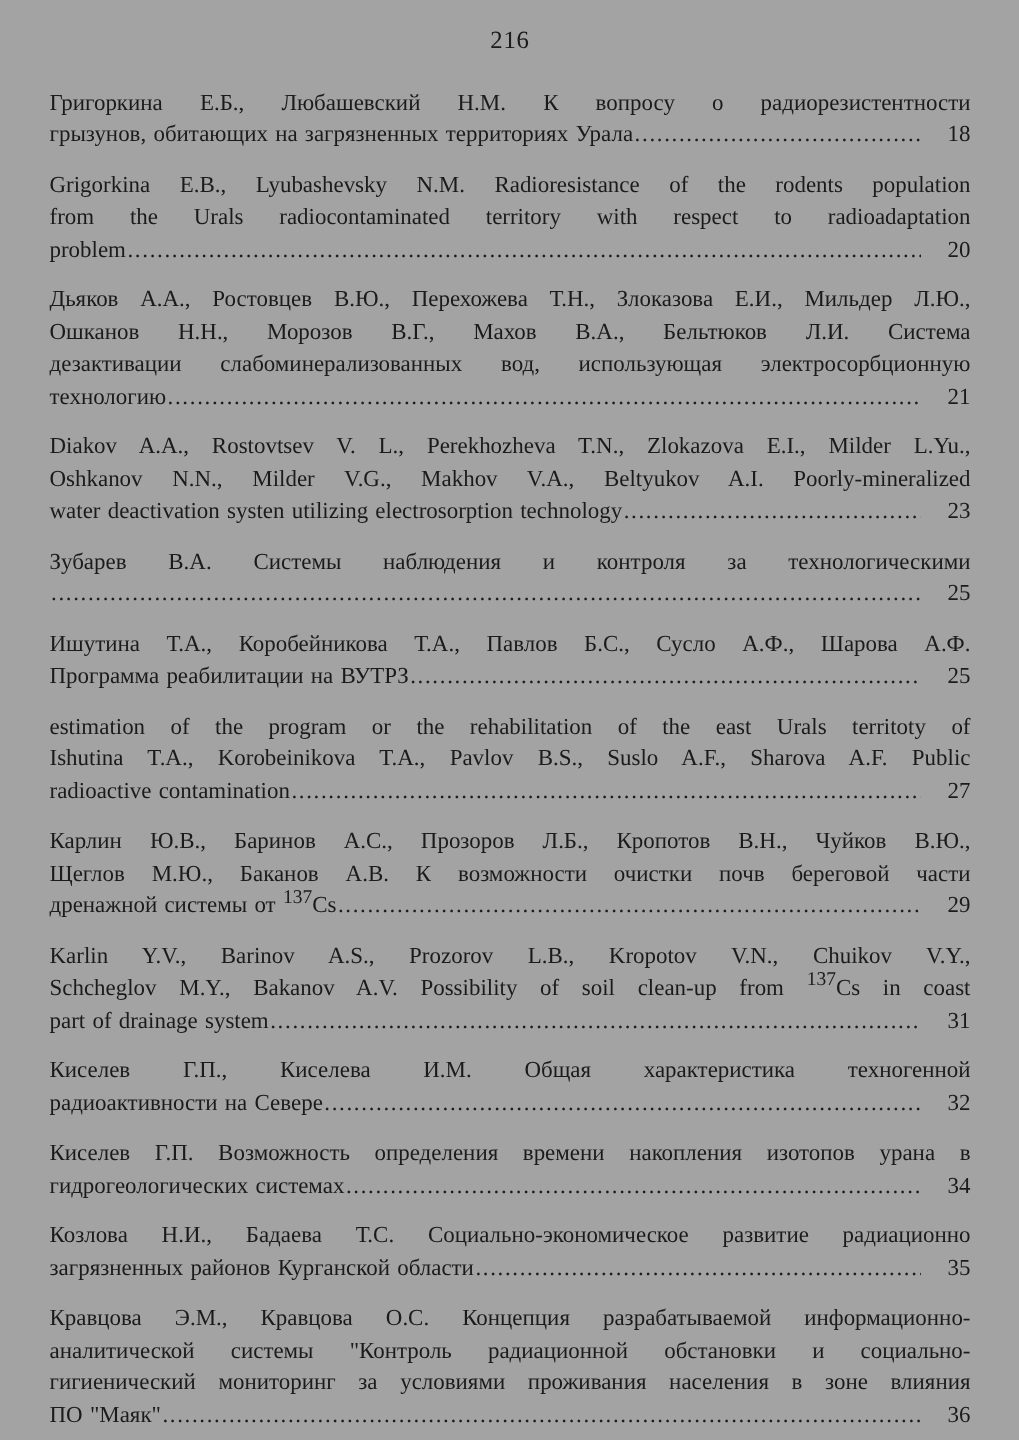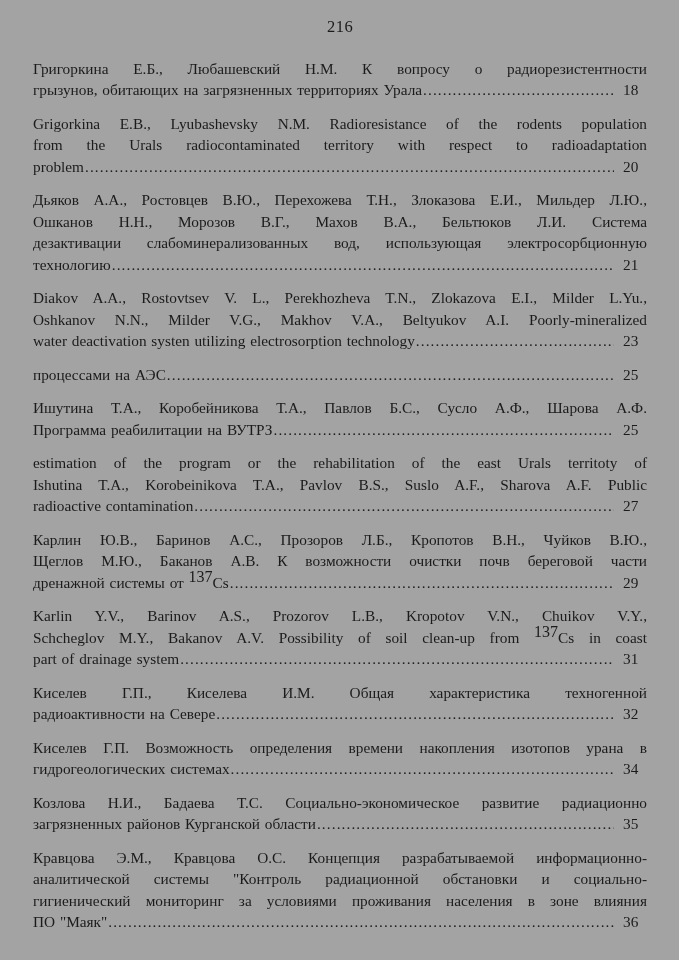--- a/index.html
+++ b/index.html
@@ -48,25 +48,25 @@
     overflow: hidden;
     white-space: nowrap;
     margin-left: 1px;
   }
   .dots::after {
     content: "..........................................................................................................................................................................................................................................................";
     letter-spacing: 1.1px;
   }
   .pg {
     min-width: 24px;
-    text-align: left;
+    text-align: right;
     padding-left: 9px;
   }
   sup {
-    font-size: 16px;
+    font-size: 13px;
     line-height: 0;
     vertical-align: super;
     letter-spacing: 0;
   }
 </style>
 </head>
 <body>
 
 <div class="page">
   <div class="header-num">216</div>
@@ -105,22 +105,22 @@
     <div class="toc-line">Diakov A.A., Rostovtsev V. L., Perekhozheva T.N., Zlokazova E.I., Milder L.Yu.,</div>
         <div class="toc-line">Oshkanov N.N., Milder V.G., Makhov V.A., Beltyukov A.I. Poorly-mineralized</div>
         <div class="toc-lastline">
       <span class="t">water deactivation systen utilizing electrosorption technology</span>
       <span class="dots"></span>
       <span class="pg">23</span>
     </div>
   </div>
 
   <div class="toc-entry">
-        <div class="toc-lastline">
-      <span class="t">процессами на АЭС</span>
+    <div class="toc-line">Зубарев В.А. Системы наблюдения и контроля за технологическими</div>
+        <div class="toc-lastline">
       <span class="dots"></span>
       <span class="pg">25</span>
     </div>
   </div>
 
   <div class="toc-entry">
     <div class="toc-line">Ишутина Т.А., Коробейникова Т.А., Павлов Б.С., Сусло А.Ф., Шарова А.Ф.</div>
         <div class="toc-lastline">
       <span class="t">Программа реабилитации на ВУТРЗ</span>
       <span class="dots"></span>

